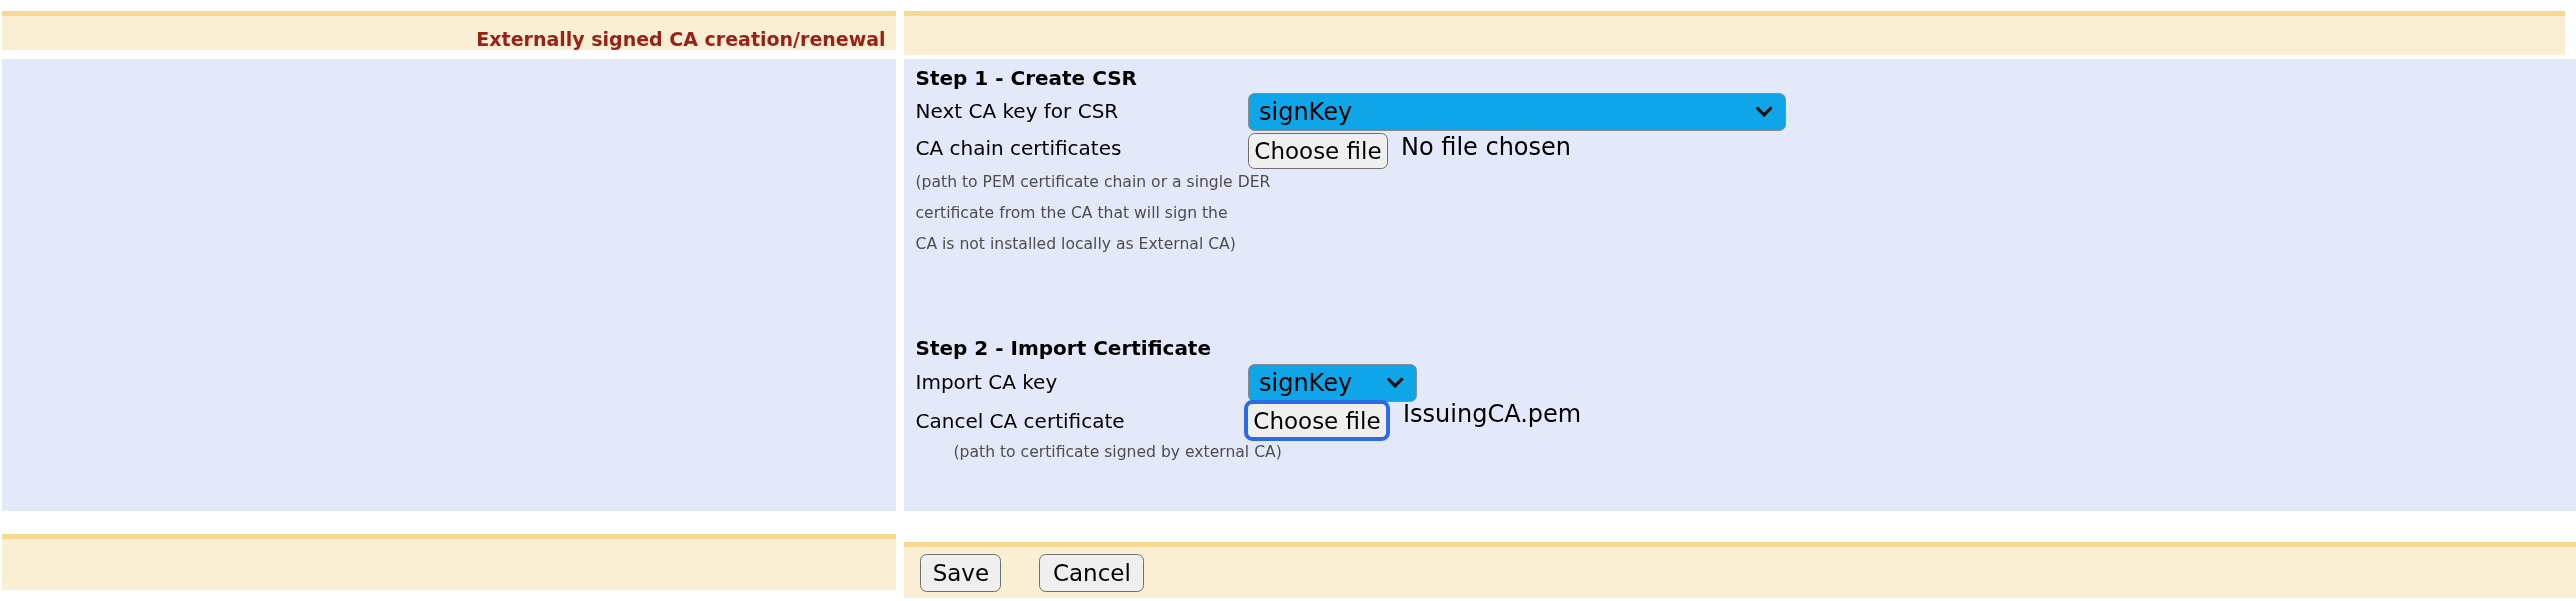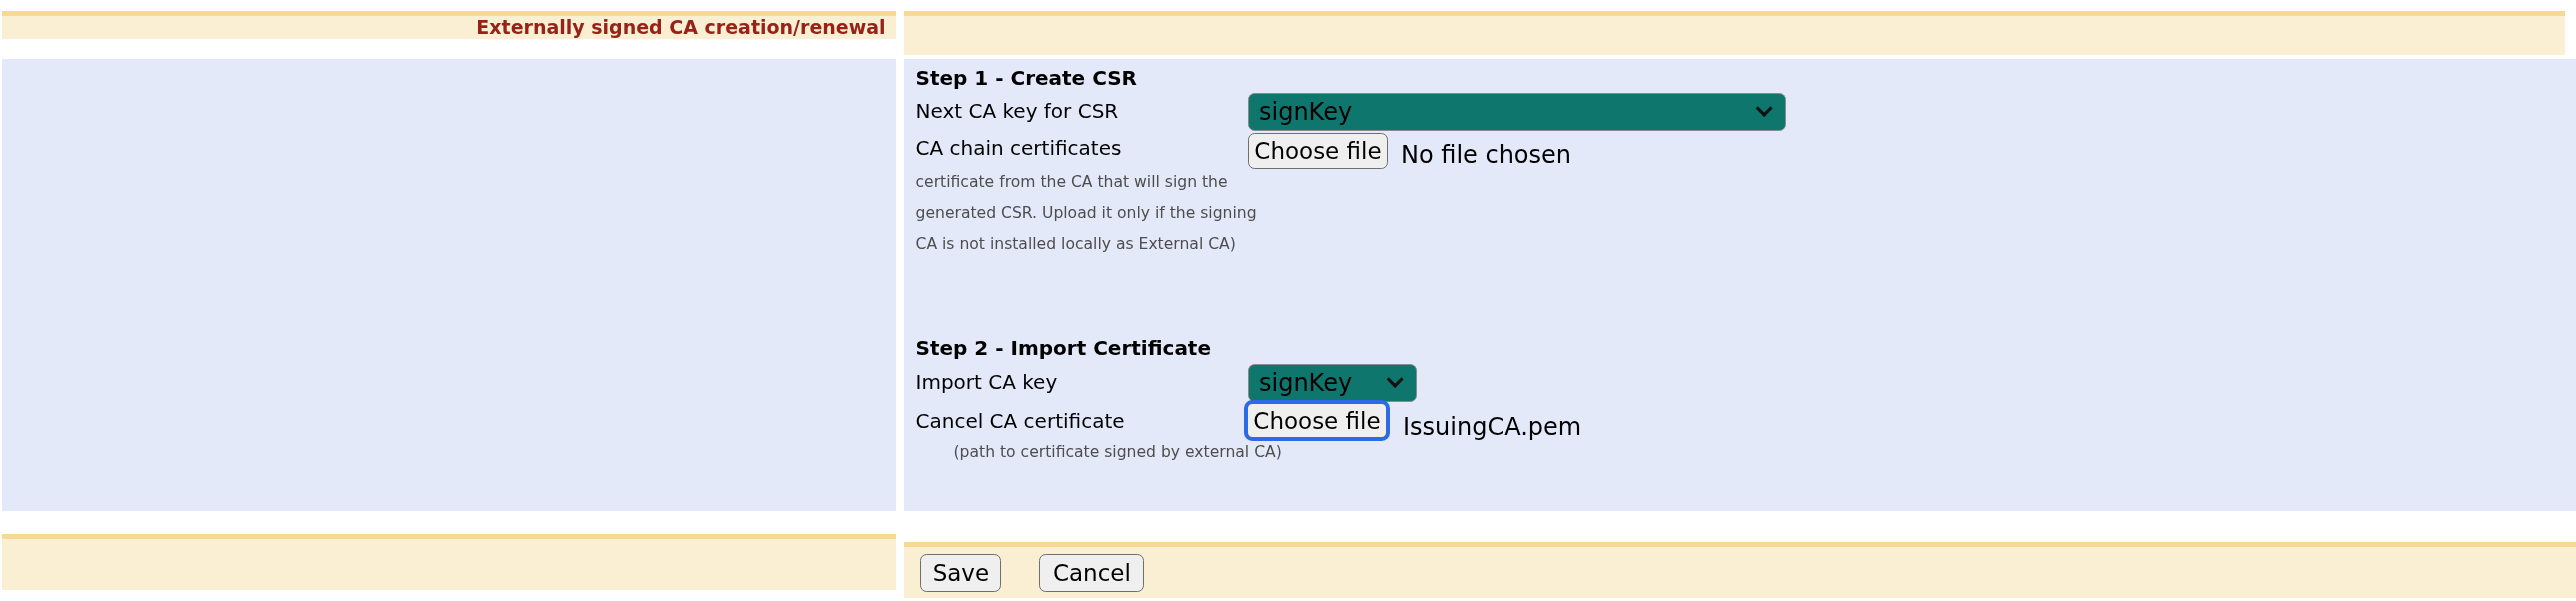--- a/index.html
+++ b/index.html
@@ -13,21 +13,21 @@
   }
   .page { position: absolute; left: 0; top: 0; width: 2576px; height: 601px; }
 
   
   .cell { position: absolute; }
   .tan-top { border-top: 5.8px solid #F6D993; }
   .beige { background: #FAEFD3; }
   .lavender { background: #E4E9FA; }
 
   
-  .hdr-left  { left: 1.6px;    top: 10.7px; width: 894px; height: 28px; display: flex; align-items: flex-start; justify-content: flex-end; padding-right: 10px; }
+  .hdr-left  { left: 1.6px;    top: 10.7px; width: 894px; height: 39px; display: flex; align-items: flex-end; justify-content: flex-end; padding-right: 10px; }
   .hdr-right { left: 904px; top: 10.7px; width: 1661px; height: 44px; }
   .section-title { color: #992218; font-weight: bold; font-size: 19px; white-space: nowrap; }
 
   
   .main-left  { left: 1.6px;    top: 59px; width: 894px; height: 452px; }
   .main-right { left: 904px; top: 59px; width: 1691px; height: 452px; }
 
   
   .ftr-left  { left: 1.6px;    top: 534px; width: 894px; height: 56px; border-top-width: 5px; }
   .ftr-right { left: 904px; top: 534px; width: 1731px; height: 56px; border-top-width: 5px; display: flex; align-items: center; gap: 38px; padding-left: 16.4px; margin-top: 8px; }
@@ -43,36 +43,36 @@
     border: 1.6px solid #6e6e6e;
     border-radius: 6.6px;
     font-size: 24px;
     font-family: "DejaVu Sans", sans-serif;
     color: #000;
     display: inline-flex; align-items: center; justify-content: center;
     white-space: nowrap;
     cursor: pointer;
   }
   .select {
-    background: #0f766e;
+    background: #0ea5e9;
     border: 1.6px solid #8a8a8a;
     border-radius: 6.6px;
     display: inline-flex; align-items: center; justify-content: space-between;
     font-size: 24px;
     padding-left: 10px;
     cursor: pointer;
   }
   .chevron {
     width: 12.3px; height: 12.3px;
     border-right: 3.3px solid #111; border-bottom: 3.3px solid #111;
     transform: rotate(45deg) translate(-2.5px,-2.5px);
     margin-right: 15px;
     flex: 0 0 auto;
   }
-  .filewrap { display: inline-flex; align-items: flex-end; gap: 13px; }
+  .filewrap { display: inline-flex; align-items: flex-start; gap: 13px; }
   .filebtn { width: 140px; height: 36px; font-size: 23px; }
   .filebtn.focused {
     border: 4.1px solid #2C6BE4;
     border-radius: 8.2px;
     width: 146px; height: 41px;
   }
   .filetext { font-size: 24px; white-space: nowrap; }
 </style>
 </head>
 <body>
@@ -96,22 +96,22 @@
       <span class="chevron"></span>
     </div>
 
     <div class="abs label" style="left:11.5px; top:77px;">CA chain certificates</div>
     <div class="abs filewrap" style="left:344px; top:74px;">
       <span class="btn filebtn">Choose file</span>
       <span class="filetext">No file chosen</span>
     </div>
 
     <div class="abs" style="left:11.5px; top:108px;">
+      <div class="note">(path to PEM certificate chain or a single DER</div>
       <div class="note">certificate from the CA that will sign the</div>
-      <div class="note">generated CSR. Upload it only if the signing</div>
       <div class="note">CA is not installed locally as External CA)</div>
     </div>
 
 
     <div class="abs heading" style="left:11.5px; top:277px;">Step 2 - Import Certificate</div>
 
     <div class="abs label" style="left:11.5px; top:311px;">Import CA key</div>
     <div class="abs select" style="left:344px; top:305px; width:169px; height:38px;">
       <span>signKey</span>
       <span class="chevron"></span>

